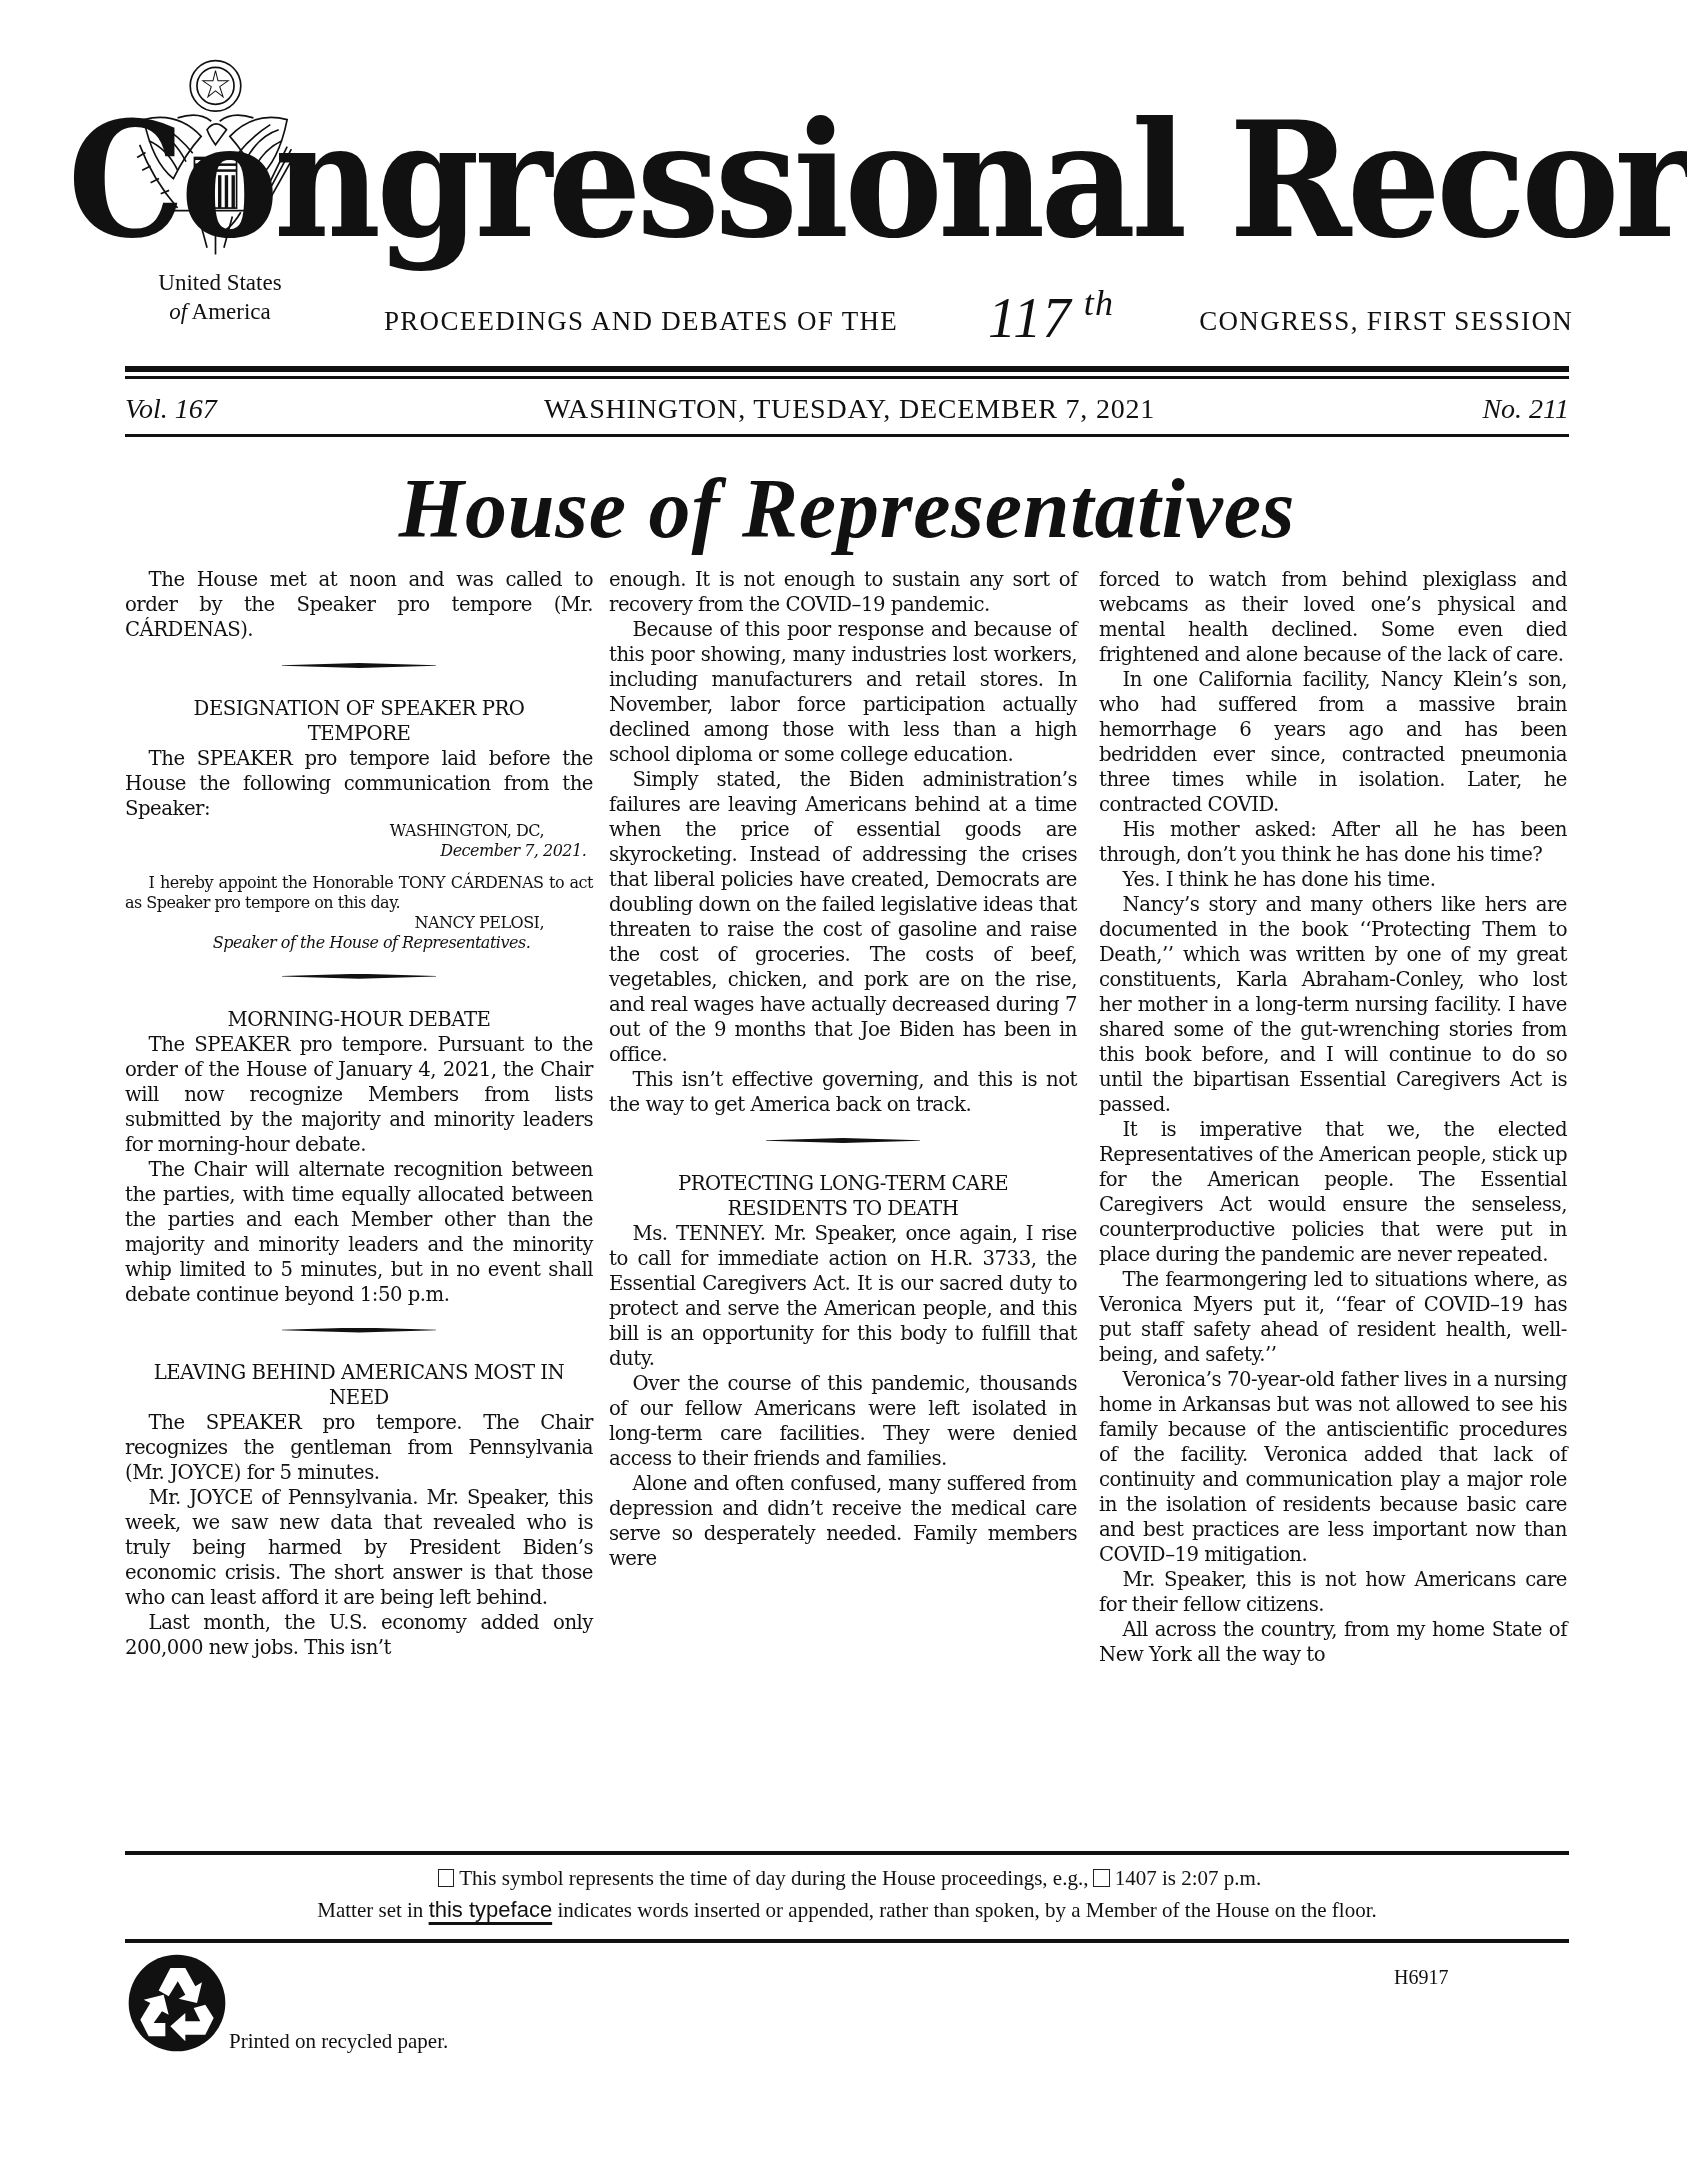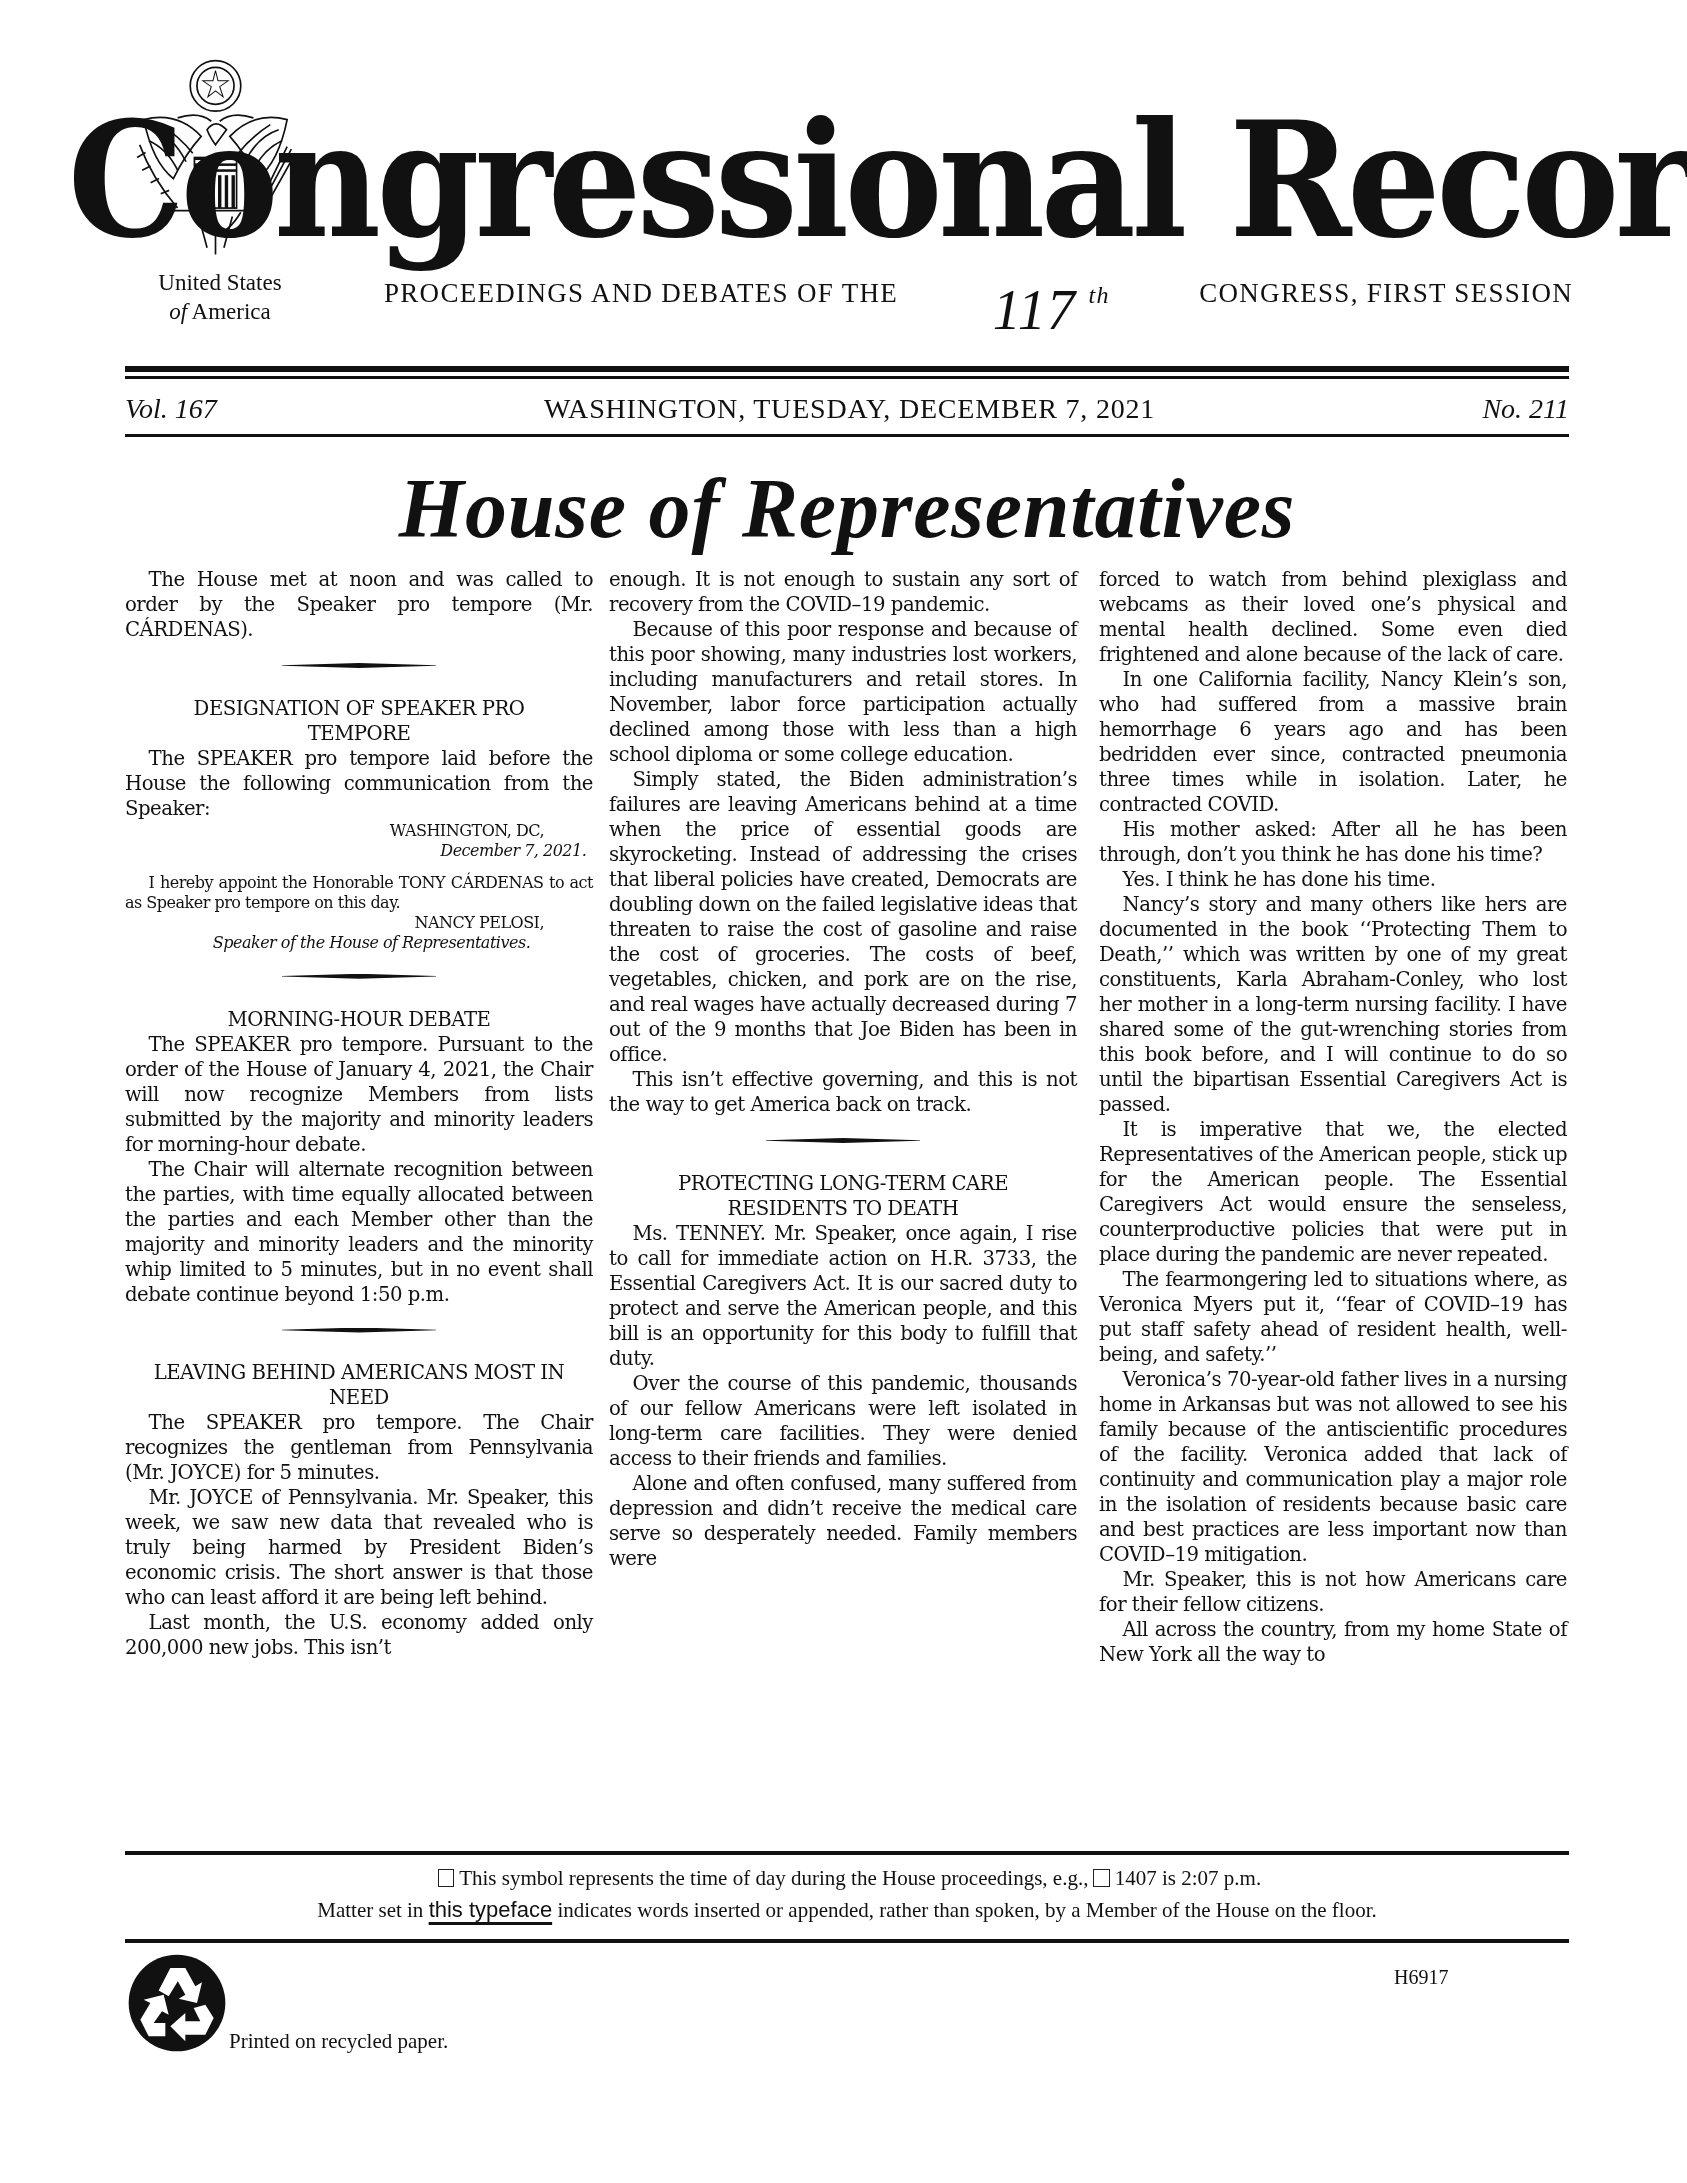--- a/index.html
+++ b/index.html
@@ -6,24 +6,24 @@
   body { width:1687px; height:2183px; position:relative; overflow:hidden; color:#111; font-family:"Liberation Serif","DejaVu Serif",serif; }
   .abs { position:absolute; }
 
   
   #seal { left:127px; top:52px; width:177px; height:211px; }
   #seal-caption { left:127px; top:268px; width:186px; text-align:center; font-size:23px; line-height:29px; }
   #seal-caption .of { font-style:italic; }
   #masthead-title { left:380px; top:91px; width:1189px; height:177px; display:flex; align-items:center; justify-content:center;
     font-family:"DejaVu Serif","Liberation Serif",serif; font-weight:bold; font-size:160px; letter-spacing:-5px;
     transform:scaleX(0.92); transform-origin:left center; white-space:nowrap; line-height:1; }
-  #subtitle { left:384px; top:278px; width:1189px; height:59px; display:flex; align-items:flex-start; justify-content:space-between;
+  #subtitle { left:384px; top:278px; width:1189px; height:59px; display:flex; align-items:flex-end; justify-content:space-between;
     font-size:27px; letter-spacing:1.3px; white-space:nowrap; }
   #subtitle .num { font-style:italic; font-size:56px; line-height:51px; margin:0 6.7px 0 11.8px; position:relative; top:6.7px; }
-  #subtitle .num sup { font-size:24px; position:relative; top:-15px; vertical-align:top;margin-left:12px; }
+  #subtitle .num sup { font-size:36px; position:relative; top:-15px; vertical-align:top;margin-left:12px; }
 
   .rule { position:absolute; left:125px; width:1444px; background:#111; }
   #rule-top1 { top:366px; height:5.9px; }
   #rule-top2 { top:376px; height:3.4px; }
   #rule-date { top:434px; height:3.4px; }
 
   #dateline { left:125px; top:390px; width:1444px; height:37px; display:flex; justify-content:space-between; align-items:center;
     font-size:28px; white-space:nowrap; }
   #dateline .it { font-style:italic; }
   #dateline .center { letter-spacing:0.8px; }

